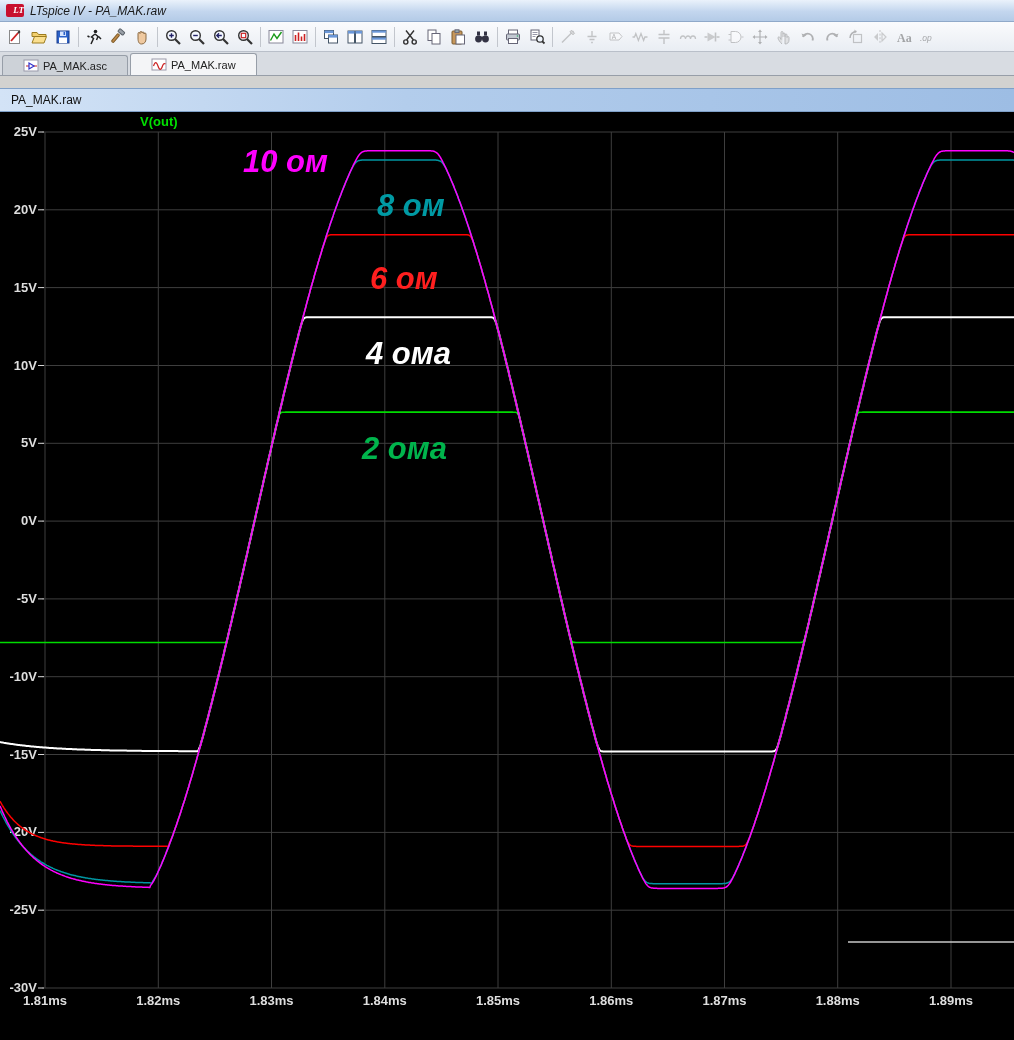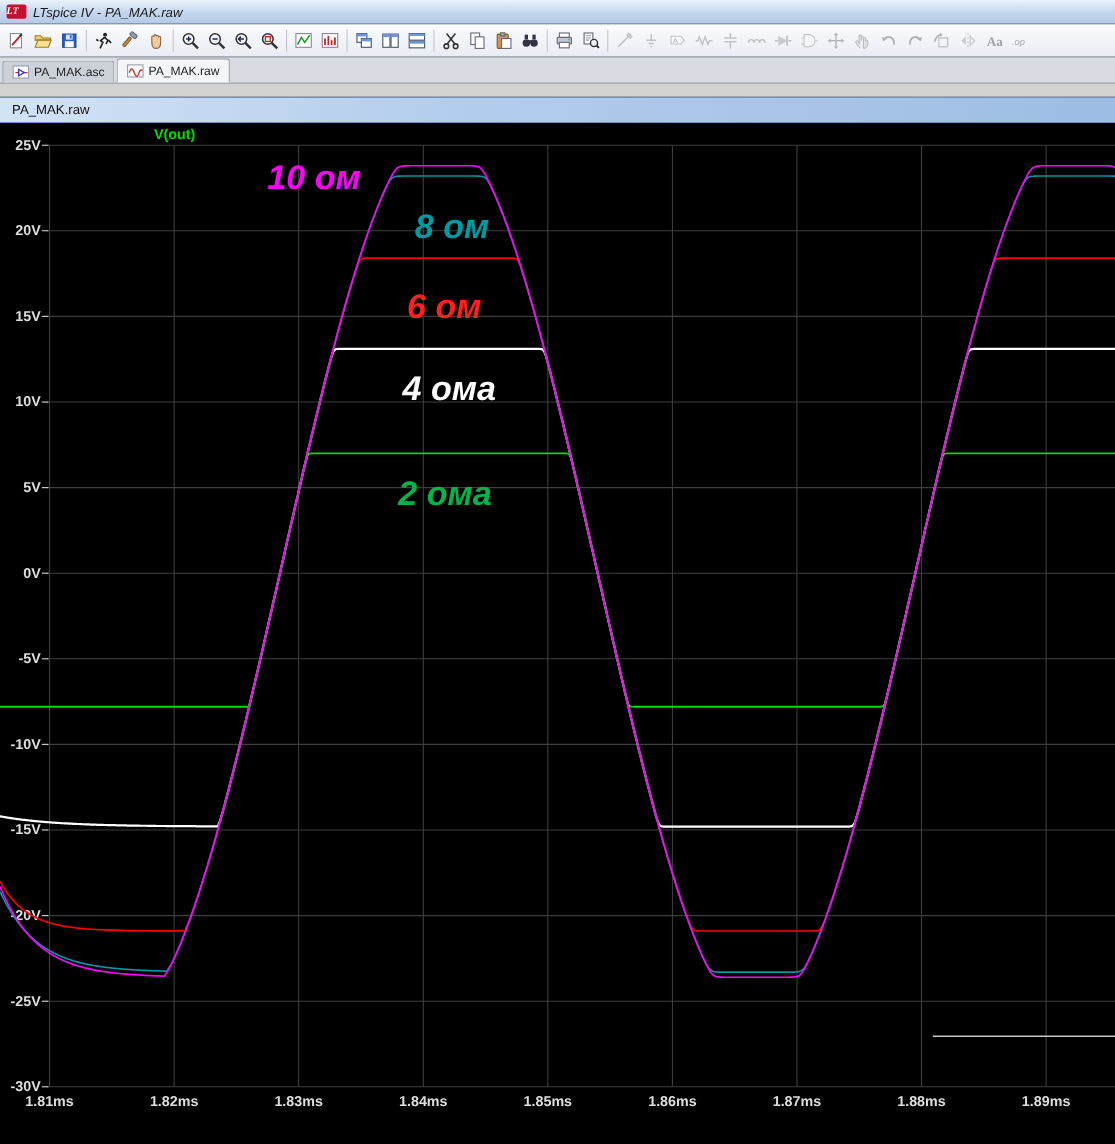--- a/index.html
+++ b/index.html
@@ -4,37 +4,37 @@
 <style>
   * { box-sizing: border-box; margin: 0; padding: 0; }
   html,body { width:1014px; height:1040px; overflow:hidden; background:#000;
               font-family:"Liberation Sans", sans-serif; }
   .app { width:1014px; height:1040px; display:flex; flex-direction:column; }
 
   .titlebar { height:22px; flex:0 0 22px; display:flex; align-items:center; padding:0 6px;
               background:linear-gradient(#eaf2fb,#c3d6ee 55%,#b4cbe7);
               border-bottom:1px solid #90a9c9; }
   .logo { width:18px; height:13px; background:#c8102e; color:#fff; border-radius:2px;
-          font:italic bold 9px/13px "Liberation Serif", serif; text-align:left; margin-right:6px; }
+          font:italic bold 9px/13px "Liberation Serif", serif; text-align:right; margin-right:6px; }
   .title-text { font-size:12px; color:#1a1a1a;font-style:italic; }
 
   .menubar { height:20px; flex:0 0 20px; background:#f1f3f6; display:flex; align-items:center;
              font-size:12px; color:#222; border-bottom:1px solid #d9dce1; padding-left:2px; }
   .menu-item { padding:2px 7px; }
   .menu-item .u { text-decoration:underline; }
 
   .toolbar { height:30px; flex:0 0 30px; background:linear-gradient(#fafbfd,#e9edf3);
              border-bottom:1px solid #b9bfc9; display:flex; align-items:center; padding:0 3px;text-decoration:underline; }
   .tbtn { width:24px; height:24px; display:flex; align-items:center; justify-content:center; }
   .tbtn.disabled { opacity:.45; filter:grayscale(1); }
   .tsep { width:1px; height:20px; background:#c2c6cd; margin:0 3px; flex:0 0 1px; }
 
   .tabbar { height:24px; flex:0 0 24px; background:#d8dce2; display:flex; align-items:flex-end;
             padding:2px 2px 0 2px; border-bottom:1px solid #979ea8; }
-  .tab { height:20px; display:flex; align-items:center; gap:4px; padding:0 8px; font-size:11px;
+  .tab { height:20px; display:flex; align-items:center; gap:4px; padding:0 20px; font-size:11px;
          color:#222; background:#cdd2d8; border:1px solid #979ea8; border-bottom:none;
          border-radius:3px 3px 0 0; margin-right:2px; }
   .tab.active { background:#f4f5f7; height:22px; }
   .tab .ticon svg { display:block; }
 
   .mdi-strip { height:12px; flex:0 0 12px; background:#d2d2d0; }
 
   .mdi-titlebar { height:24px; flex:0 0 24px; display:flex; align-items:center; gap:6px; padding:0 5px;
                   background:linear-gradient(90deg,#d3e3f6 0%,#b3cdec 40%,#9dbde4 100%);
                   border-top:1px solid #7fa0c8; border-bottom:1px solid #7fa0c8; }

